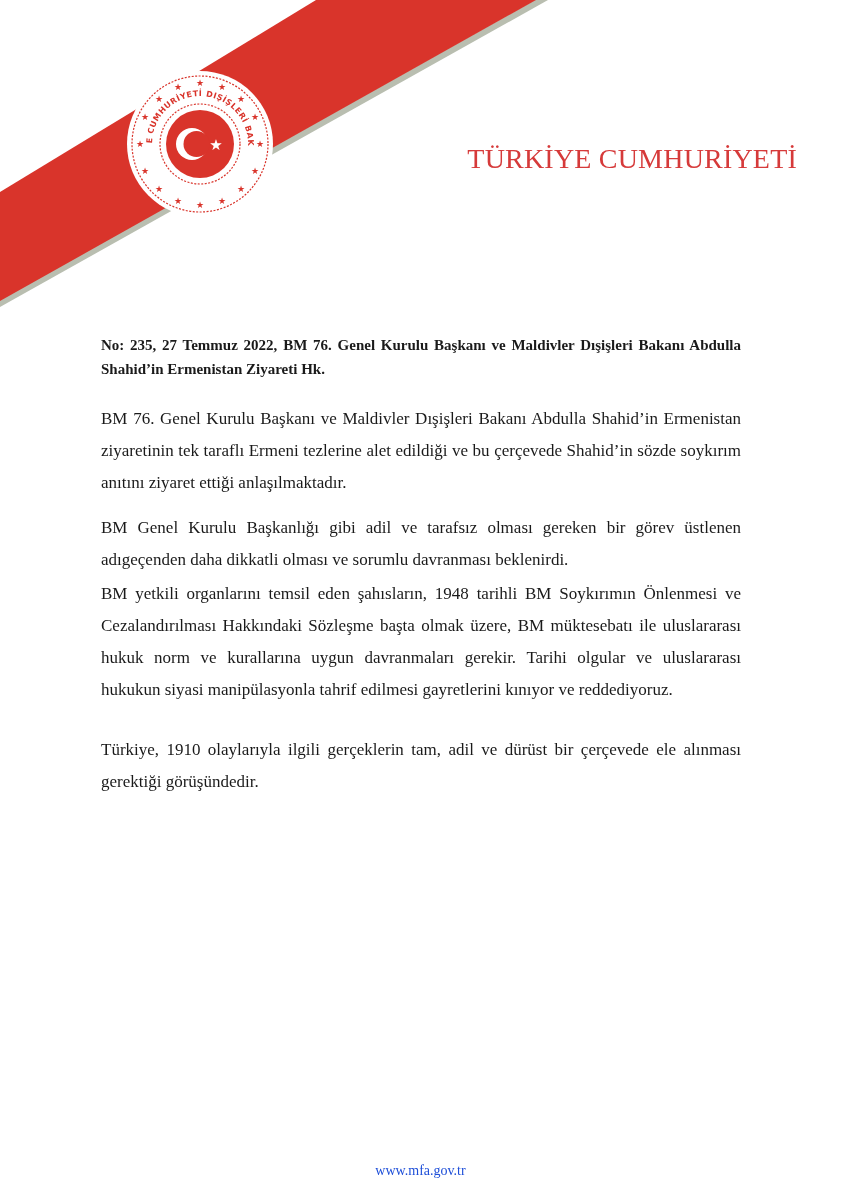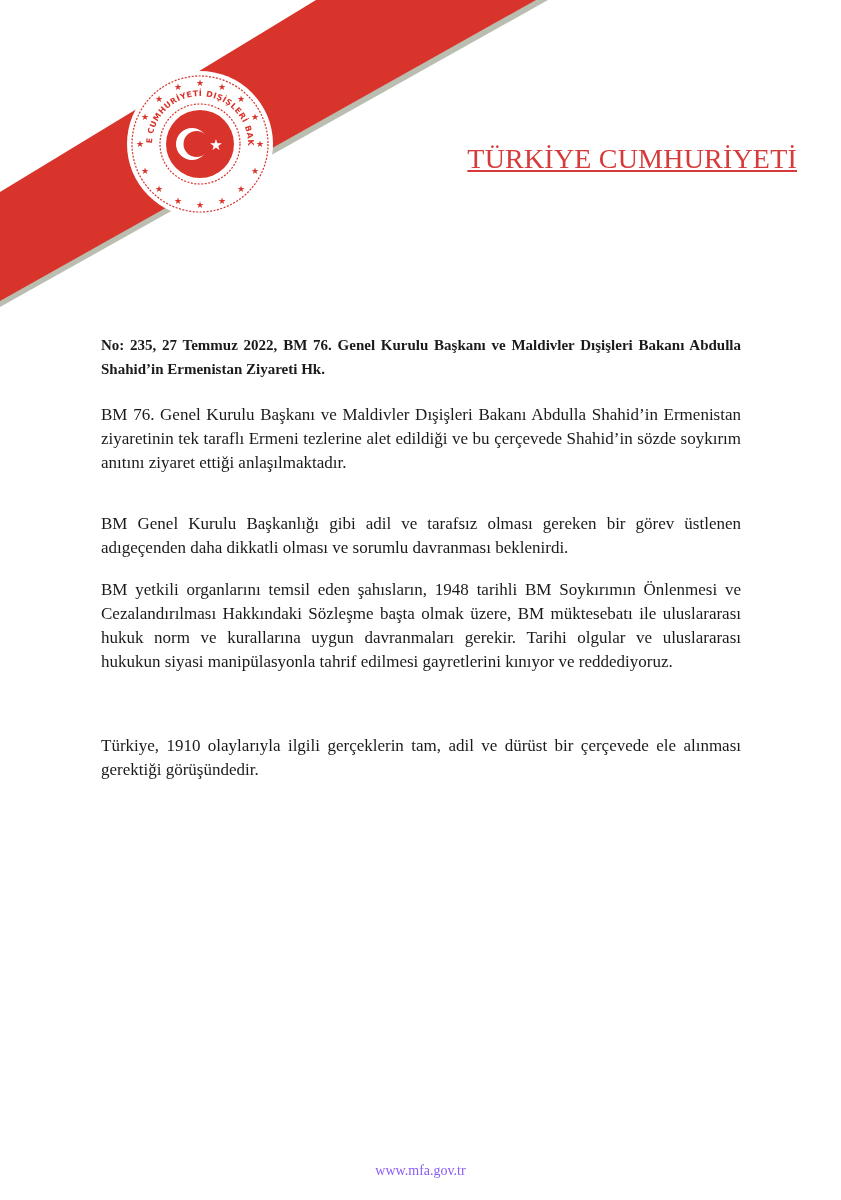--- a/index.html
+++ b/index.html
@@ -4,32 +4,32 @@
 <style>
   html, body { margin: 0; padding: 0; }
   body {
     width: 841px; height: 1200px; background: #ffffff; position: relative; overflow: hidden;
     font-family: "Liberation Serif", "DejaVu Serif", serif;
   }
   .banner { position: absolute; left: 0; top: 0; width: 841px; height: 340px; }
   .seal { position: absolute; left: 126px; top: 70px; width: 148px; height: 148px; }
   .ministry {
     position: absolute; right: 44px; top: 142px; text-align: right;
-    color: #d63a3a; font-size: 28px; line-height: 33px; letter-spacing: 0.2px; text-decoration: underline;
+    color: #d63a3a; font-size: 28px; line-height: 33px; letter-spacing: 0.2px;
   }
   .doc { position: absolute; left: 101px; width: 640px; color: #1a1a1a; }
   .title { top: 333px; font-weight: bold; font-size: 15px; line-height: 24px; text-align: justify; }
-  .para { font-size: 17px; line-height: 24px; text-align: justify; margin: 0; }
+  .para { font-size: 17px; line-height: 32px; text-align: justify; margin: 0; }
   #p1 { position: absolute; top: 403px; }
   #p2 { position: absolute; top: 512px; }
   #p3 { position: absolute; top: 578px; }
   #p4 { position: absolute; top: 734px; }
   .footer {
     position: absolute; top: 1163px; left: 0; width: 841px; text-align: center;
-    color: #8b5cf6; font-size: 14px;
+    color: #1d4ed8; font-size: 14px;
   }
 </style>
 </head>
 <body>
 
 <svg class="banner" viewBox="0 0 841 340" xmlns="http://www.w3.org/2000/svg">
   <polygon points="0,300 535,0 548,0 0,307" fill="#b9beb0"></polygon>
   <polygon points="0,192 316,0 536,0 0,301" fill="#d9342b"></polygon>
 </svg>
 

